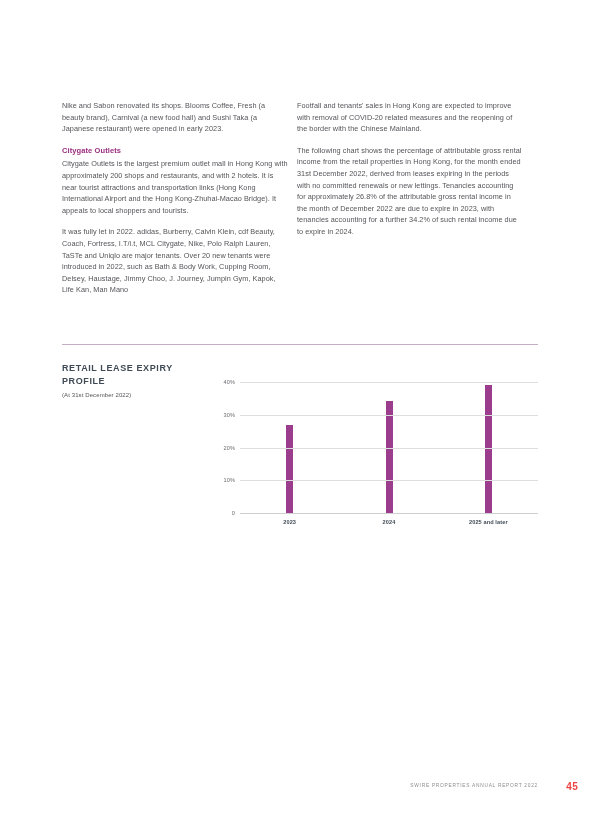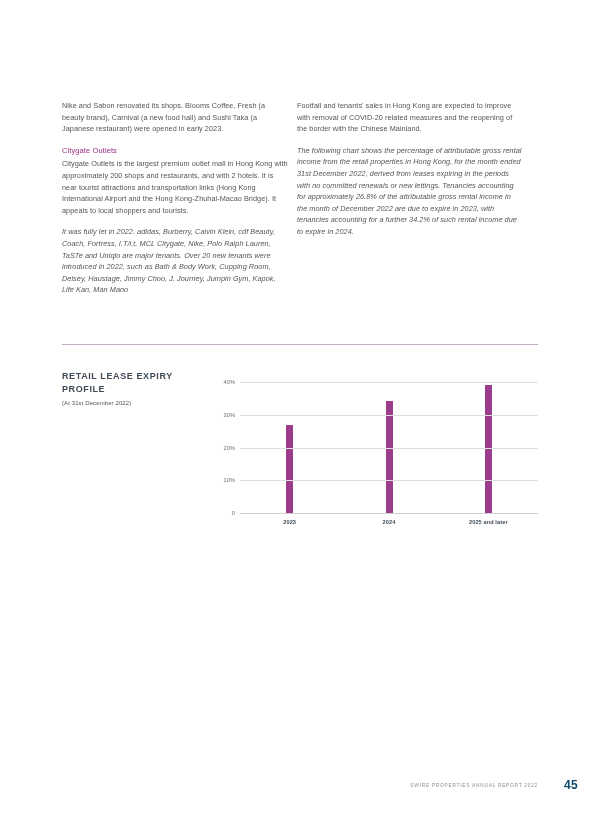--- a/index.html
+++ b/index.html
@@ -34,26 +34,26 @@
   .col {
     width: 226px;
   }
   .body-p {
     font-size: 7.3px;
     line-height: 11.6px;
     color: #55555a;
     margin: 0 0 10px 0;
     letter-spacing: 0.05px;
   }
-  .body-p:last-child { margin-bottom: 0; font-style: italic; }
+  .body-p:last-child { margin-bottom: 0; }
 
   .sub-head {
     font-size: 7.5px;
     line-height: 11.6px;
-    font-weight: normal;
+    font-weight: bold;
     color: #9b2d7f;
     margin: 0 0 2px 0;
     letter-spacing: 0.1px;
   }
 
   
   .divider {
     position: absolute;
     left: 62px;
     top: 344px;
@@ -67,21 +67,21 @@
     position: absolute;
     left: 62px;
     top: 362px;
     width: 476px;
     height: 175px;
   }
 
   .chart-heading {
     position: absolute;
     left: 0;
-    top: 8px;
+    top: 0;
     width: 140px;
   }
   .chart-title {
     font-size: 9px;
     font-weight: bold;
     line-height: 12.5px;
     color: #3f4a55;
     letter-spacing: 0.6px;
     margin: 0;
   }
@@ -177,23 +177,23 @@
     bottom: 4px;
     font-size: 4.8px;
     letter-spacing: 0.75px;
     color: #8d8d93;
     white-space: nowrap;
   }
   .page-number {
     position: absolute;
     right: 22px;
     bottom: 0px;
-    font-size: 12px;
-    font-weight: bold;
-    color: #0c4a6e;
+    font-size: 10px;
+    font-weight: bold;
+    color: #ef4444;
     letter-spacing: 0.3px;
   }
 </style>
 </head>
 <body>
 
 <div class="page">
 
   <div class="columns">
 

